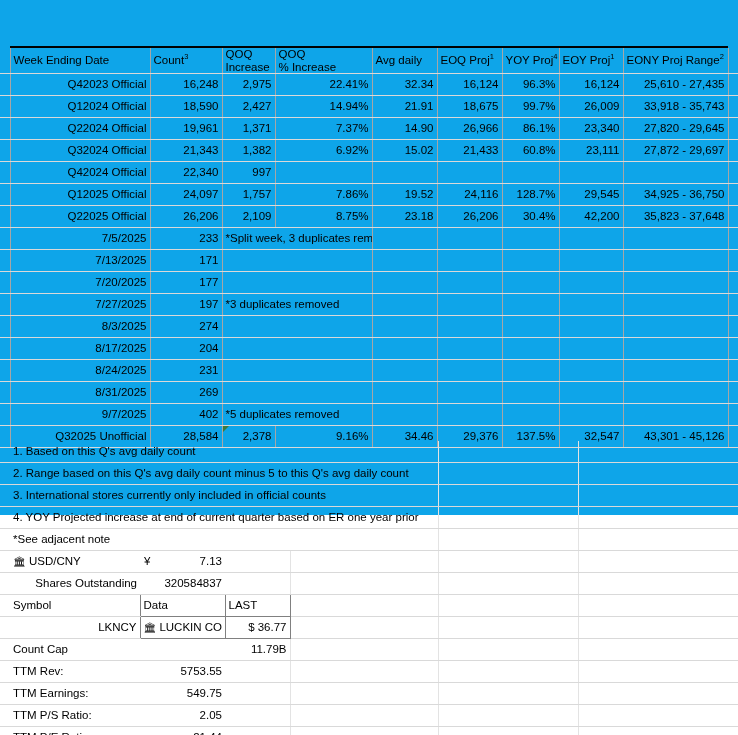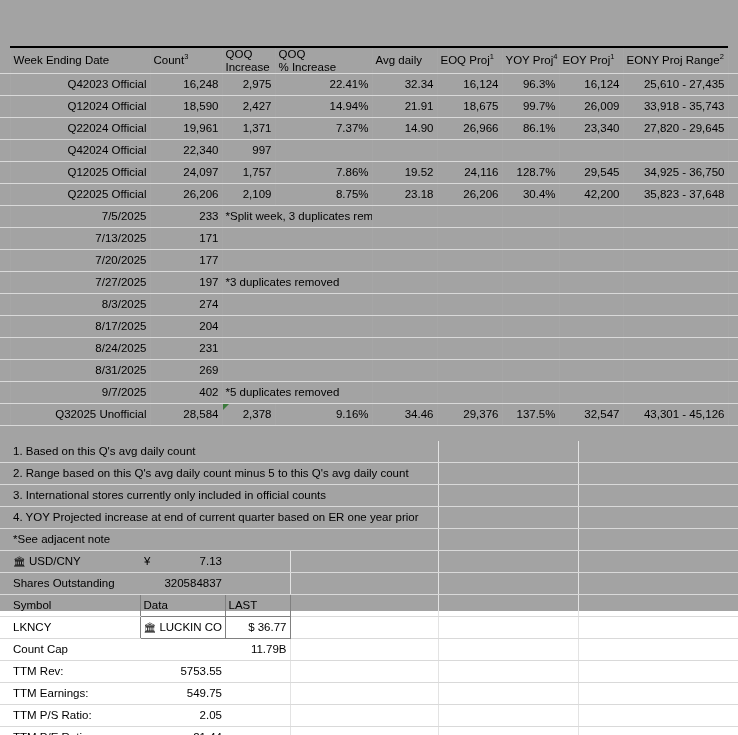--- a/index.html
+++ b/index.html
@@ -10,22 +10,22 @@
   body {
     width: 738px;
     height: 735px;
     font-family: "Liberation Sans", sans-serif;
     color: #000000;
     overflow: hidden;
   }
   #sheet {
     position: relative;
     width: 738px;
-    height: 611px;
-    background: #a3a3a3;
+    height: 515px;
+    background: #0ea5e9;
   }
 
   
   table.grid {
     border-collapse: collapse;
     table-layout: fixed;
     width: 738px;
     font-size: 11.5px;
   }
   table.grid td {
@@ -105,21 +105,21 @@
     font-size: 10px;
     letter-spacing: 0;
   }
   .clip {
     display: inline-block;
     max-width: 100%;
     overflow: hidden;
     white-space: nowrap;
     vertical-align: middle;
   }
-  .under-line td { border-bottom: 1px solid #b0b0b0; }
+  .under-line td { border-bottom: 1px solid #b0b0b0; text-align: right; }
 </style>
 </head>
 <body>
 
 <div id="sheet">
 
   <div class="toprule"></div>
 
   <table class="grid" style="position:absolute; left:0; top:48px;">
     <colgroup>
@@ -189,20 +189,33 @@
       <td class="r vl">19,961</td>
       <td class="r vl">1,371</td>
       <td class="r vl">7.37%</td>
       <td class="r vl">14.90</td>
       <td class="r vl">26,966</td>
       <td class="r vl">86.1%</td>
       <td class="r vl">23,340</td>
       <td class="r vl vr">27,820 - 29,645</td>
       <td></td>
     </tr>
+    <tr>
+      <td></td>
+      <td class="r vl">Q32024 Official</td>
+      <td class="r vl">21,343</td>
+      <td class="r vl">1,382</td>
+      <td class="r vl">6.92%</td>
+      <td class="r vl">15.02</td>
+      <td class="r vl">21,433</td>
+      <td class="r vl">60.8%</td>
+      <td class="r vl">23,111</td>
+      <td class="r vl vr">27,872 - 29,697</td>
+      <td></td>
+    </tr>
     <tr class="sep-dark">
       <td></td>
       <td class="r vl">Q42024 Official</td>
       <td class="r vl">22,340</td>
       <td class="r vl">997</td>
       <td class="r vl"></td>
       <td class="r vl"></td>
       <td class="r vl"></td>
       <td class="r vl"></td>
       <td class="r vl"></td>

